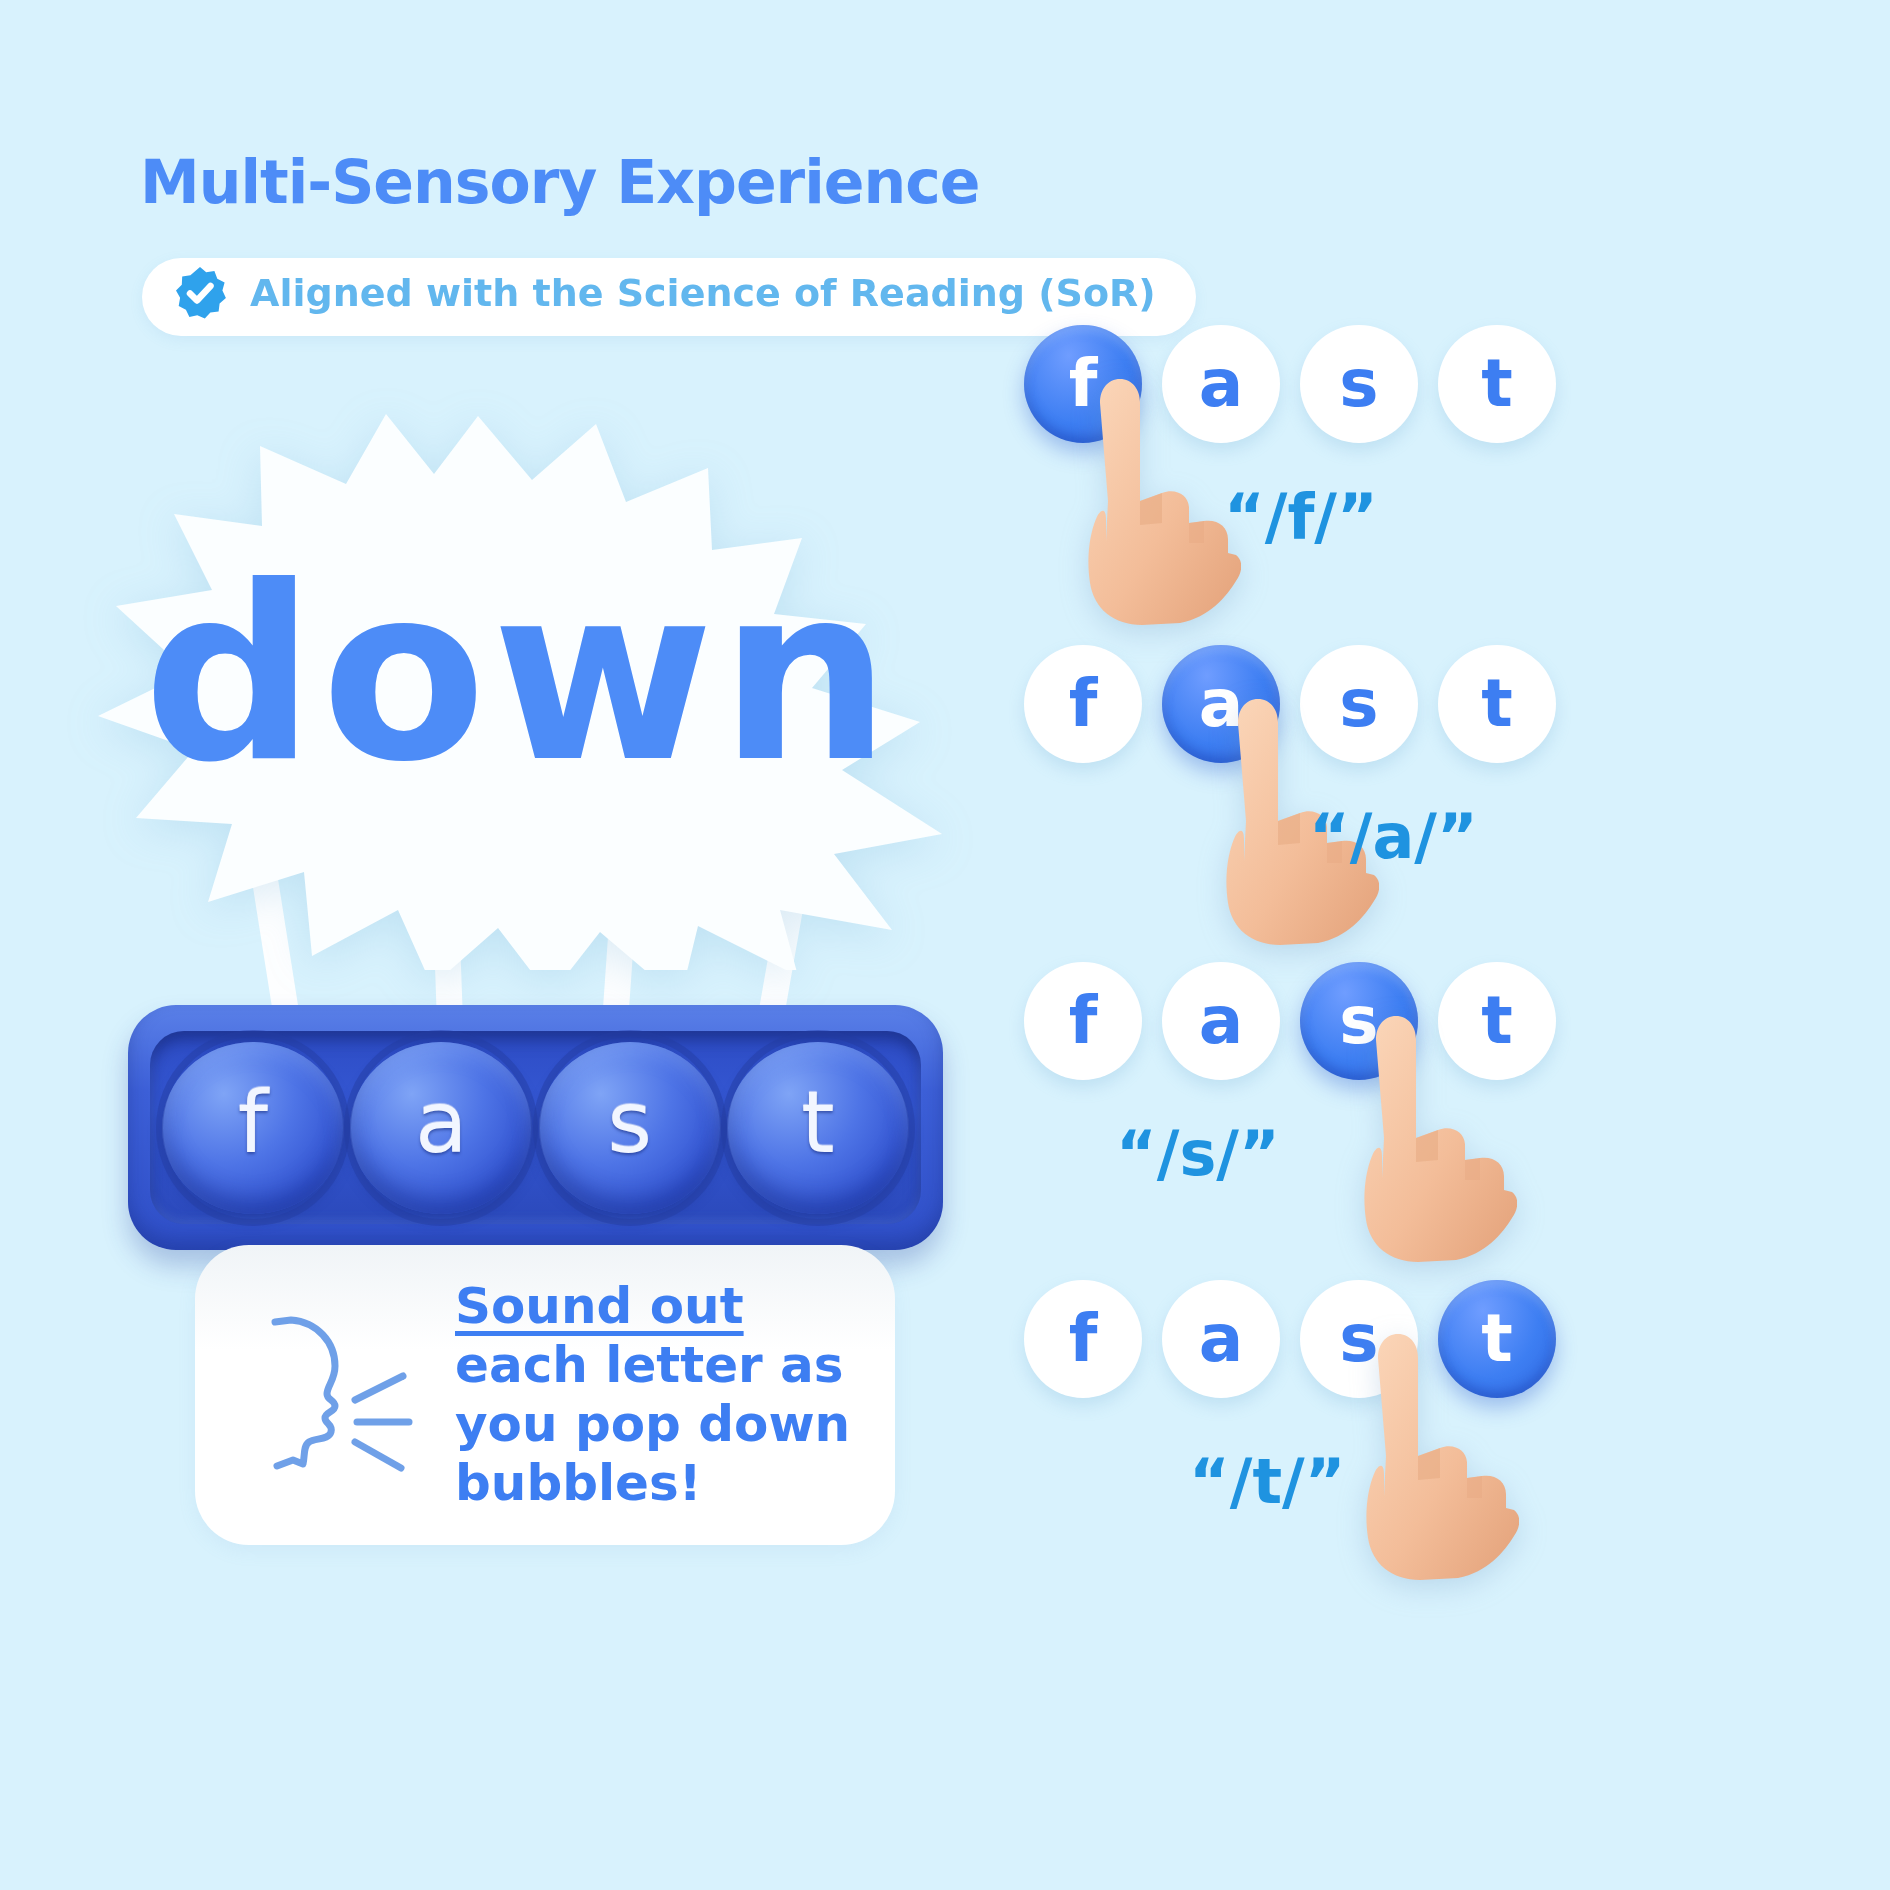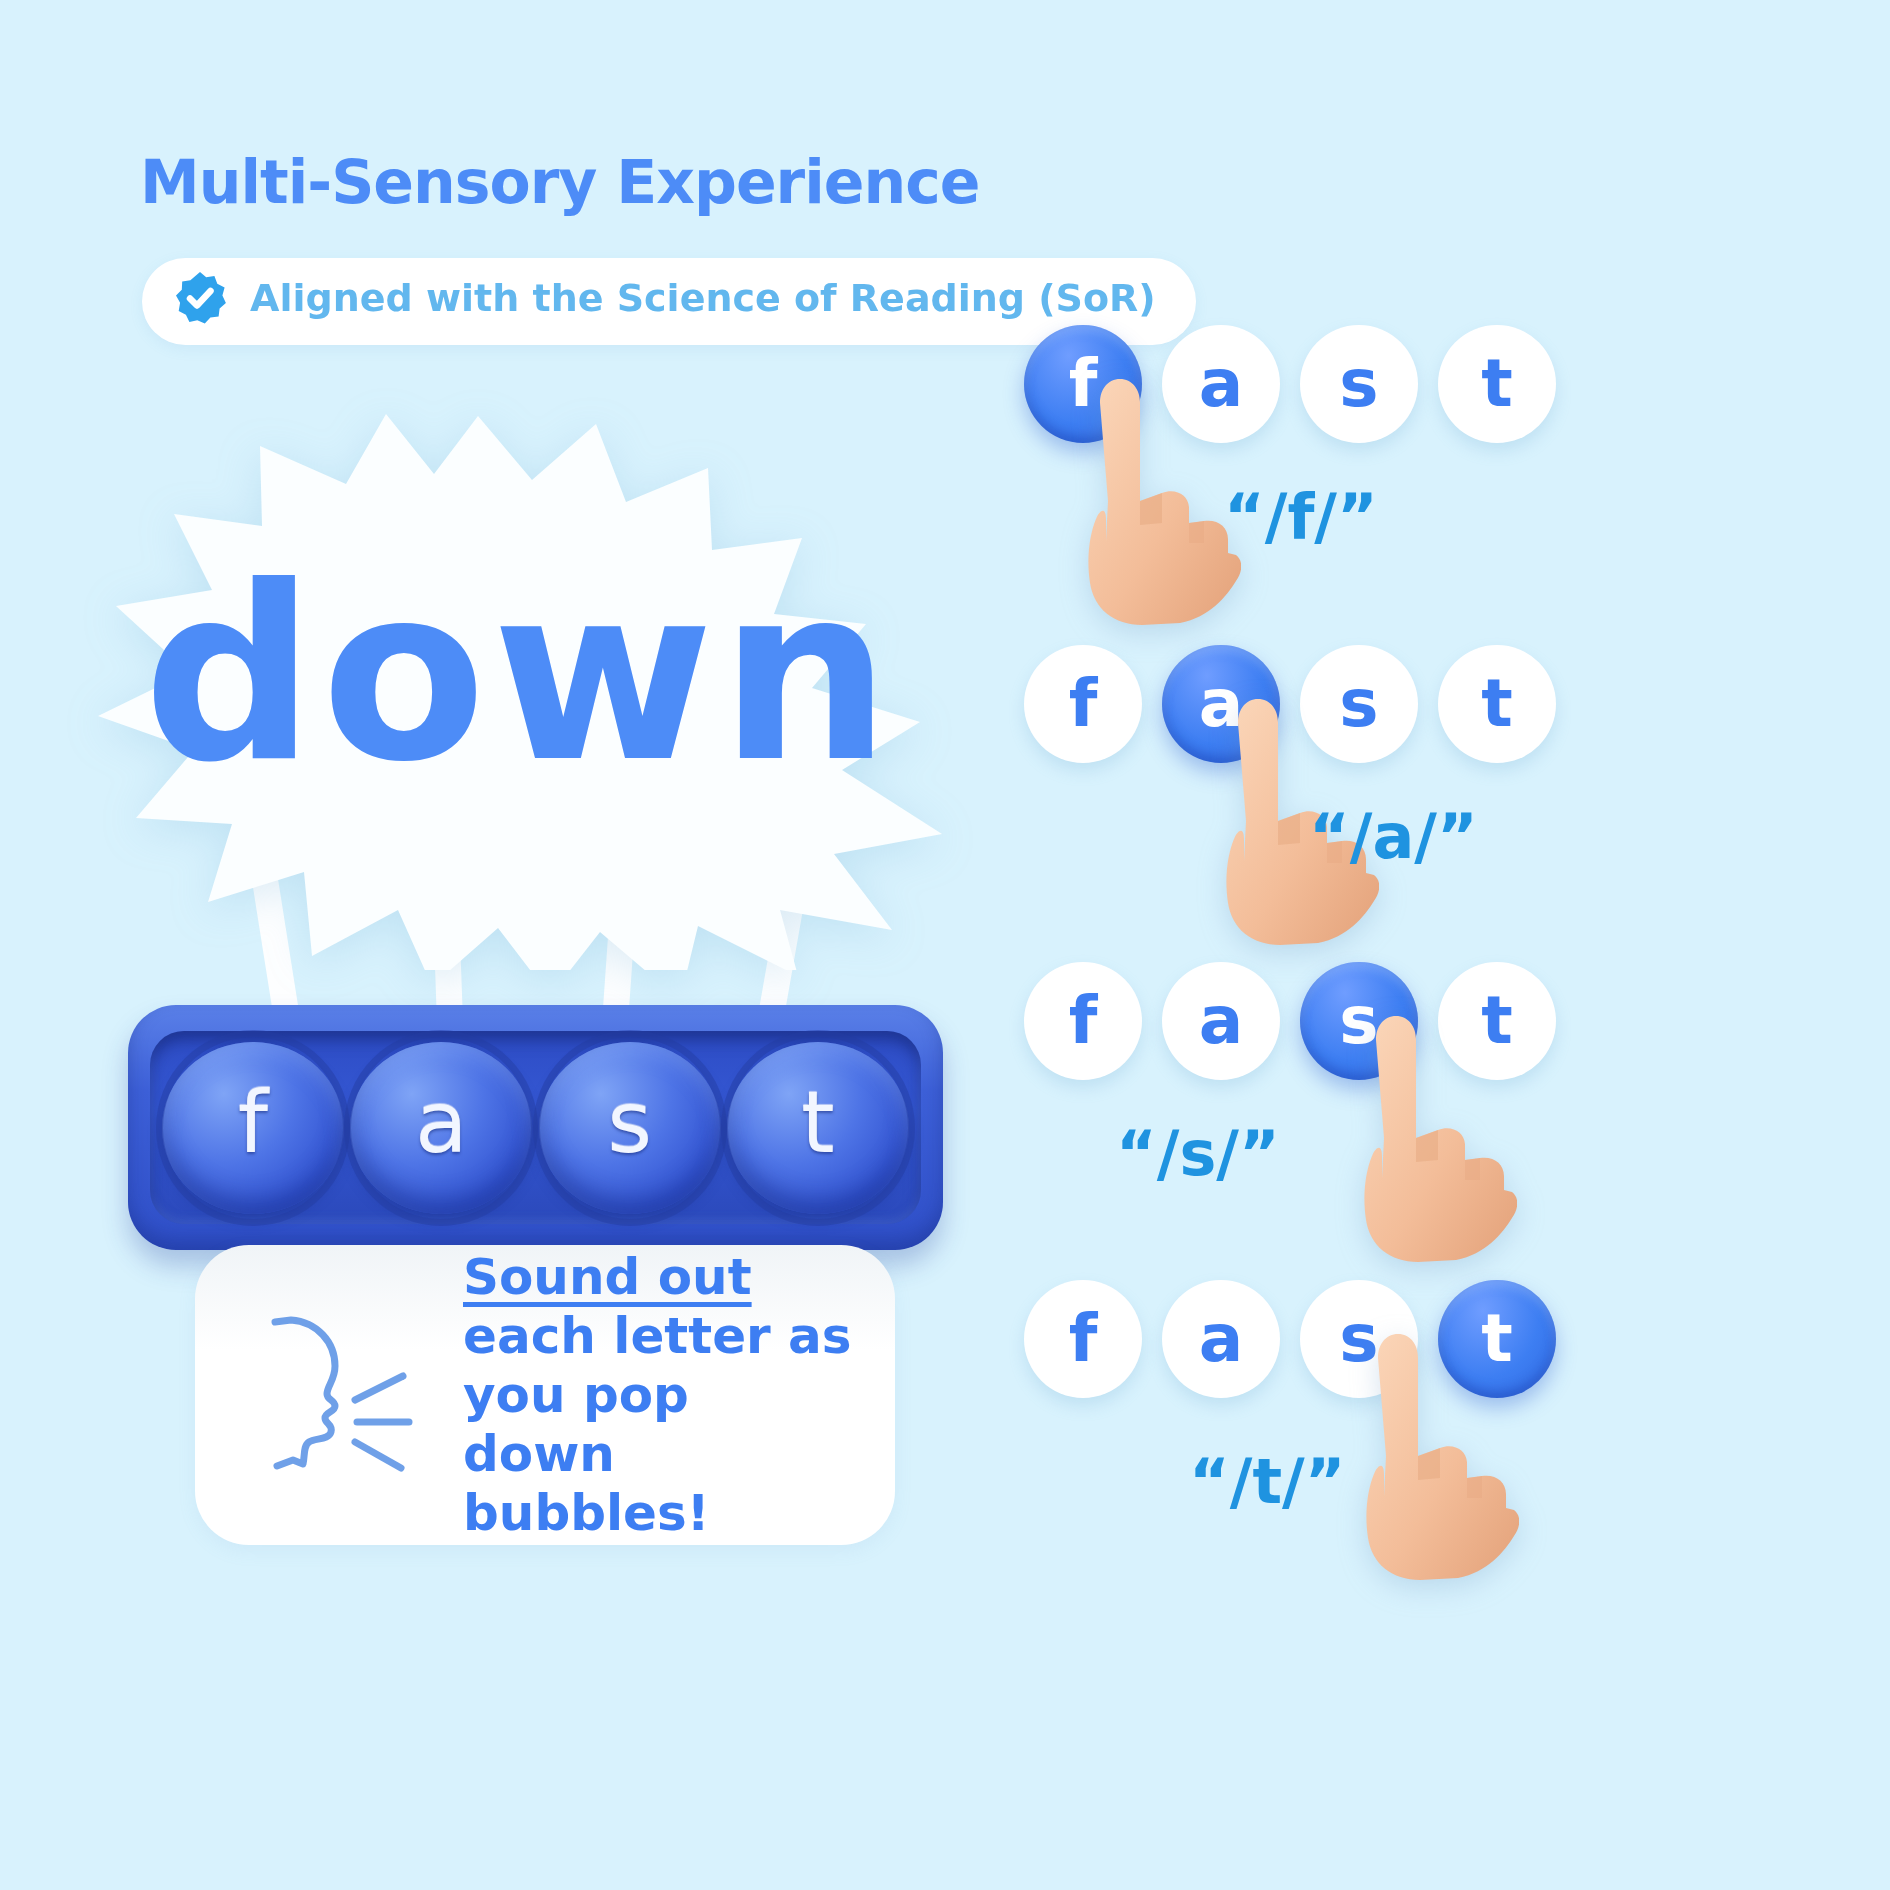--- a/index.html
+++ b/index.html
@@ -18,21 +18,21 @@
     font-weight:bold;
     font-size:60px;
     letter-spacing:-1px;
     color:#4d8cf7;
     white-space:nowrap;
   }
 
   
   #sor-badge {
     position:absolute; left:142px; top:258px;
-    height:87px;
+    height:78px;
     background:#ffffff;
     border-radius:47px;
     display:flex; align-items:center;
     padding:0 40px 8px 30px;
     box-shadow:0 4px 14px rgba(90,160,210,.10);
   }
   #sor-badge .check-wrap { width:56px; height:56px; position:relative; flex:0 0 auto; }
   #sor-badge .check-wrap svg { width:56px; height:56px; display:block; }
   #sor-text {
     margin-left:22px;
@@ -118,21 +118,21 @@
     width:700px; height:300px;
     background:linear-gradient(180deg,#f0f4f7 0%, #ffffff 35%, #ffffff 100%);
     border-radius:54px;
     display:flex; align-items:center;
     padding:0 40px 0 56px;
     box-shadow:0 6px 18px rgba(120,170,205,.10);
   }
   #speak-icon { flex:0 0 auto; width:190px; height:190px; }
   #speak-icon svg{ width:190px; height:190px; display:block; }
   #instruction-text {
-    margin-left:22px;
+    margin-left:14px;
     font-family:"DejaVu Sans", sans-serif;
     font-weight:bold;
     font-size:50px;
     line-height:1.18;
     color:#3d7ef2;
   }
   #instruction-text .u { text-decoration:underline; text-underline-offset:8px; text-decoration-thickness:5px; }
 
   
   .letter-row { position:absolute; }

